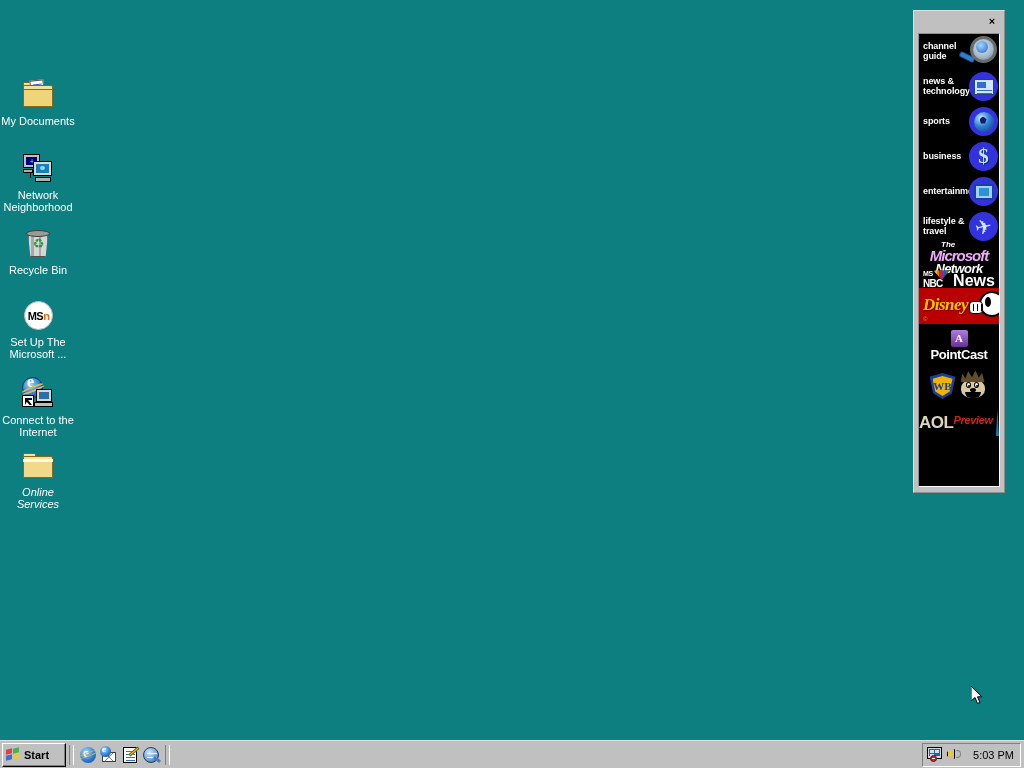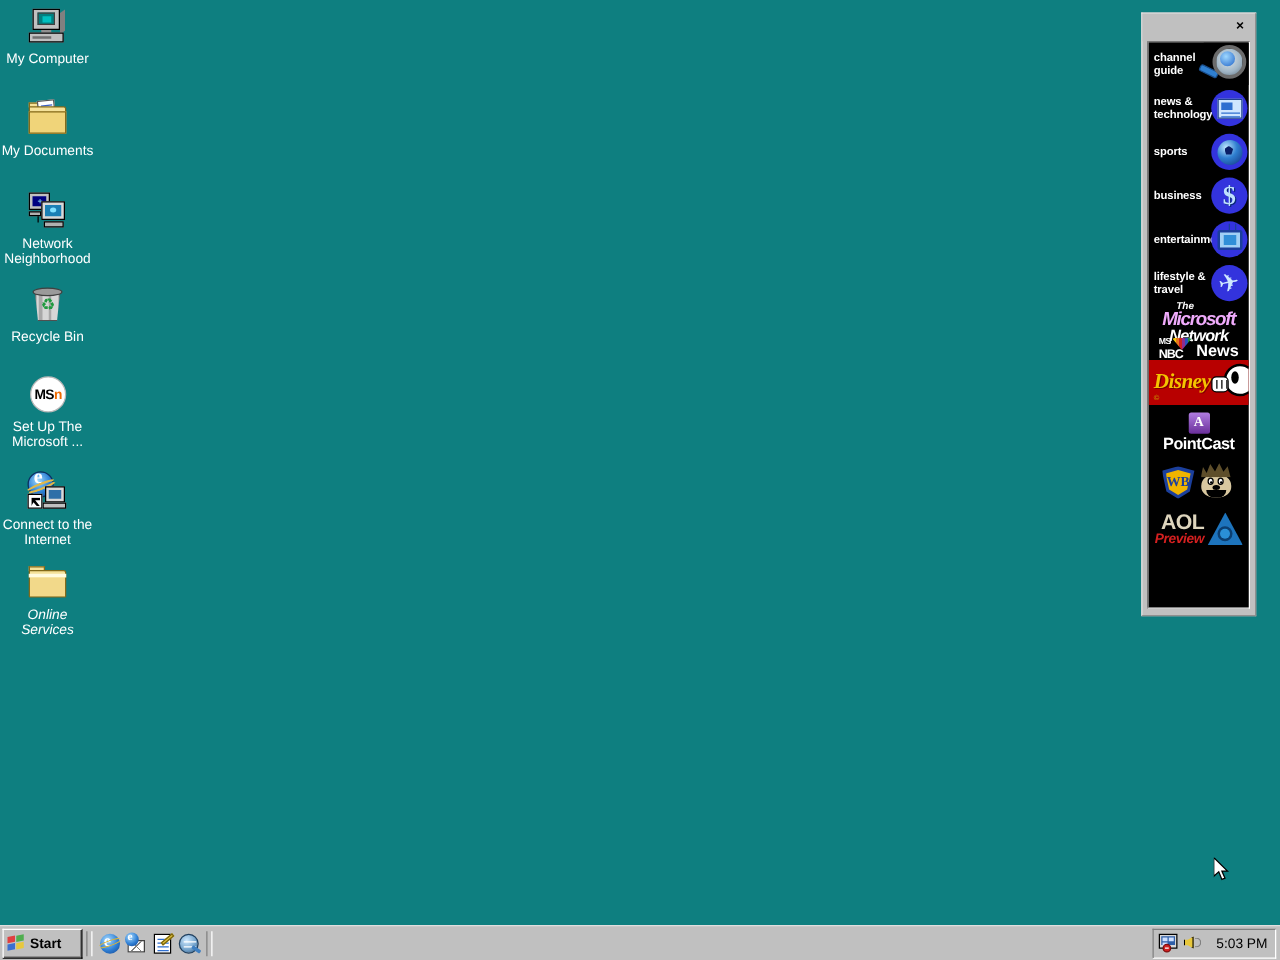--- a/index.html
+++ b/index.html
@@ -152,21 +152,21 @@
   .b-msn .t2{color:#f0abfc;font-size:15px;font-weight:bold;font-style:italic;line-height:14px;letter-spacing:-1px;}
   .b-msn .t3{color:#fff;font-size:13px;font-weight:bold;font-style:italic;line-height:12px;letter-spacing:-0.6px;}
 
   .b-msnbc{height:16px;gap:4px;}
   .peacock{position:relative;width:26px;height:20px;}
   .peacock .ms{position:absolute;left:0;top:0;color:#fff;font-size:7px;font-weight:bold;line-height:8px;letter-spacing:-0.5px;}
   .peacock .nbc{position:absolute;left:0;top:9px;color:#fff;font-size:10px;font-weight:bold;line-height:10px;letter-spacing:-0.8px;}
   .peacock .fan{position:absolute;left:11px;top:0px;width:15px;height:10px;
     background:linear-gradient(90deg,#f0c808 0 18%,#e8761c 18% 34%,#cf2020 34% 50%,#8e2d8e 50% 66%,#2a4fbf 66% 82%,#1f8f3f 82% 100%);
     clip-path:polygon(50% 100%,0 10%,18% 0,36% 6%,50% 0,66% 6%,84% 0,100% 12%);}
-  .b-msnbc .news{color:#fff;font-size:13px;font-weight:bold;line-height:13px;}
+  .b-msnbc .news{color:#fff;font-size:16px;font-weight:bold;line-height:13px;}
 
   .b-disney{height:36px;background:#b80000;overflow:hidden;}
   .b-disney .dtext{color:#f5c400;font-size:17px;font-weight:bold;font-style:italic;
      font-family:"Liberation Serif",serif;line-height:17px;letter-spacing:-0.5px;position:absolute;left:4px;top:8px;
      text-shadow:1px 1px 0 #7a0000;}
   .b-disney .copy{position:absolute;left:4px;bottom:2px;color:#c9a400;font-size:6px;}
   .b-disney .mick{position:absolute;right:0;top:1px;width:26px;height:34px;}
   .mick-head{position:absolute;right:-6px;top:2px;width:26px;height:26px;border-radius:50%;background:#fff;border:2px solid #000;box-sizing:border-box;}
   .mick-eye{position:absolute;right:8px;top:8px;width:6px;height:10px;background:#000;border-radius:50%;}
   .mick-glove{position:absolute;right:16px;top:12px;width:14px;height:13px;background:#fff;border:1px solid #000;border-radius:4px;box-sizing:border-box;}
@@ -188,21 +188,21 @@
   .taz-head{position:absolute;left:2px;top:7px;width:28px;height:23px;background:#d9c8a0;border:2px solid #000;border-radius:50% 50% 45% 45%;box-sizing:border-box;}
   .taz-hair{position:absolute;left:4px;top:0px;width:24px;height:12px;background:#5e4e2a;
      clip-path:polygon(0 100%,8% 30%,20% 70%,32% 10%,48% 60%,62% 5%,76% 62%,90% 25%,100% 100%);}
   .taz-e1{position:absolute;left:9px;top:12px;width:5px;height:6px;background:#fff;border:1px solid #000;border-radius:50%;box-sizing:border-box;}
   .taz-e2{position:absolute;left:17px;top:12px;width:5px;height:6px;background:#fff;border:1px solid #000;border-radius:50%;box-sizing:border-box;}
   .taz-e1:after,.taz-e2:after{content:"";position:absolute;left:1px;top:2px;width:2px;height:2px;background:#000;border-radius:50%;}
   .taz-nose{position:absolute;left:13px;top:18px;width:6px;height:4px;background:#000;border-radius:50%;}
   .taz-mouth{position:absolute;left:8px;top:22px;width:16px;height:6px;background:#000;border-radius:0 0 8px 8px;}
 
   .b-aol{height:34px;gap:3px;}
-  .aol-text{display:flex;flex-direction:column;align-items:flex-end;}
+  .aol-text{display:flex;flex-direction:row;align-items:flex-start;}
   .aol-text .a1{color:#ded5bd;font-size:17px;font-weight:bold;line-height:16px;letter-spacing:-0.5px;}
   .aol-text .a2{color:#d42020;font-size:11px;font-weight:bold;font-style:italic;line-height:11px;letter-spacing:-0.3px;}
   .aol-tri{position:relative;width:28px;height:26px;}
   .aol-tri .t{position:absolute;inset:0;background:#1d74bd;clip-path:polygon(50% 0,100% 100%,0 100%);}
   .aol-tri .c{position:absolute;left:8px;top:11px;width:12px;height:12px;background:#0b3f72;border-radius:50%;}
   .aol-tri .c:after{content:"";position:absolute;left:2px;top:2px;width:8px;height:8px;background:#2a90d8;border-radius:50%;}
 
   
   #taskbar{
     position:absolute;left:0;bottom:0;width:1024px;height:28px;
@@ -275,33 +275,20 @@
   #clock{font-size:11px;color:#000;padding:0 2px 0 6px;white-space:nowrap;}
 
   
   #cursor{position:absolute;left:971px;top:686px;width:14px;height:20px;pointer-events:none;}
 </style>
 </head>
 <body>
 
 <div id="desktop">
 
-  <div class="dicon" style="left:0px;top:5px;">
-    <div class="glyph">
-      <div class="ic-mycomputer">
-        <div class="mc-side"></div>
-        <div class="mc-mon">
-            <div class="mc-scr"></div>
-          </div>
-        <div class="mc-neck"></div>
-        <div class="mc-base"></div>
-      </div>
-    </div>
-    <span class="lbl">My Computer</span>
-  </div>
 
   <div class="dicon" style="left:0px;top:79px;">
     <div class="glyph">
       <div class="fold-tab"></div>
       <div class="doc-paper">
           <i style="top:3px;width:9px;"></i>
           <i style="top:5px;width:9px;"></i>
           <i style="top:7px;width:7px;"></i>
         </div>
       <div class="fold"></div>

